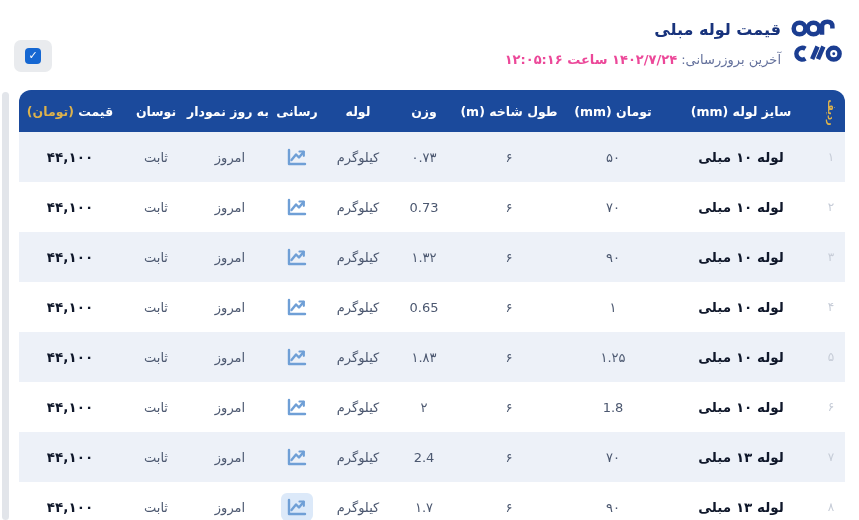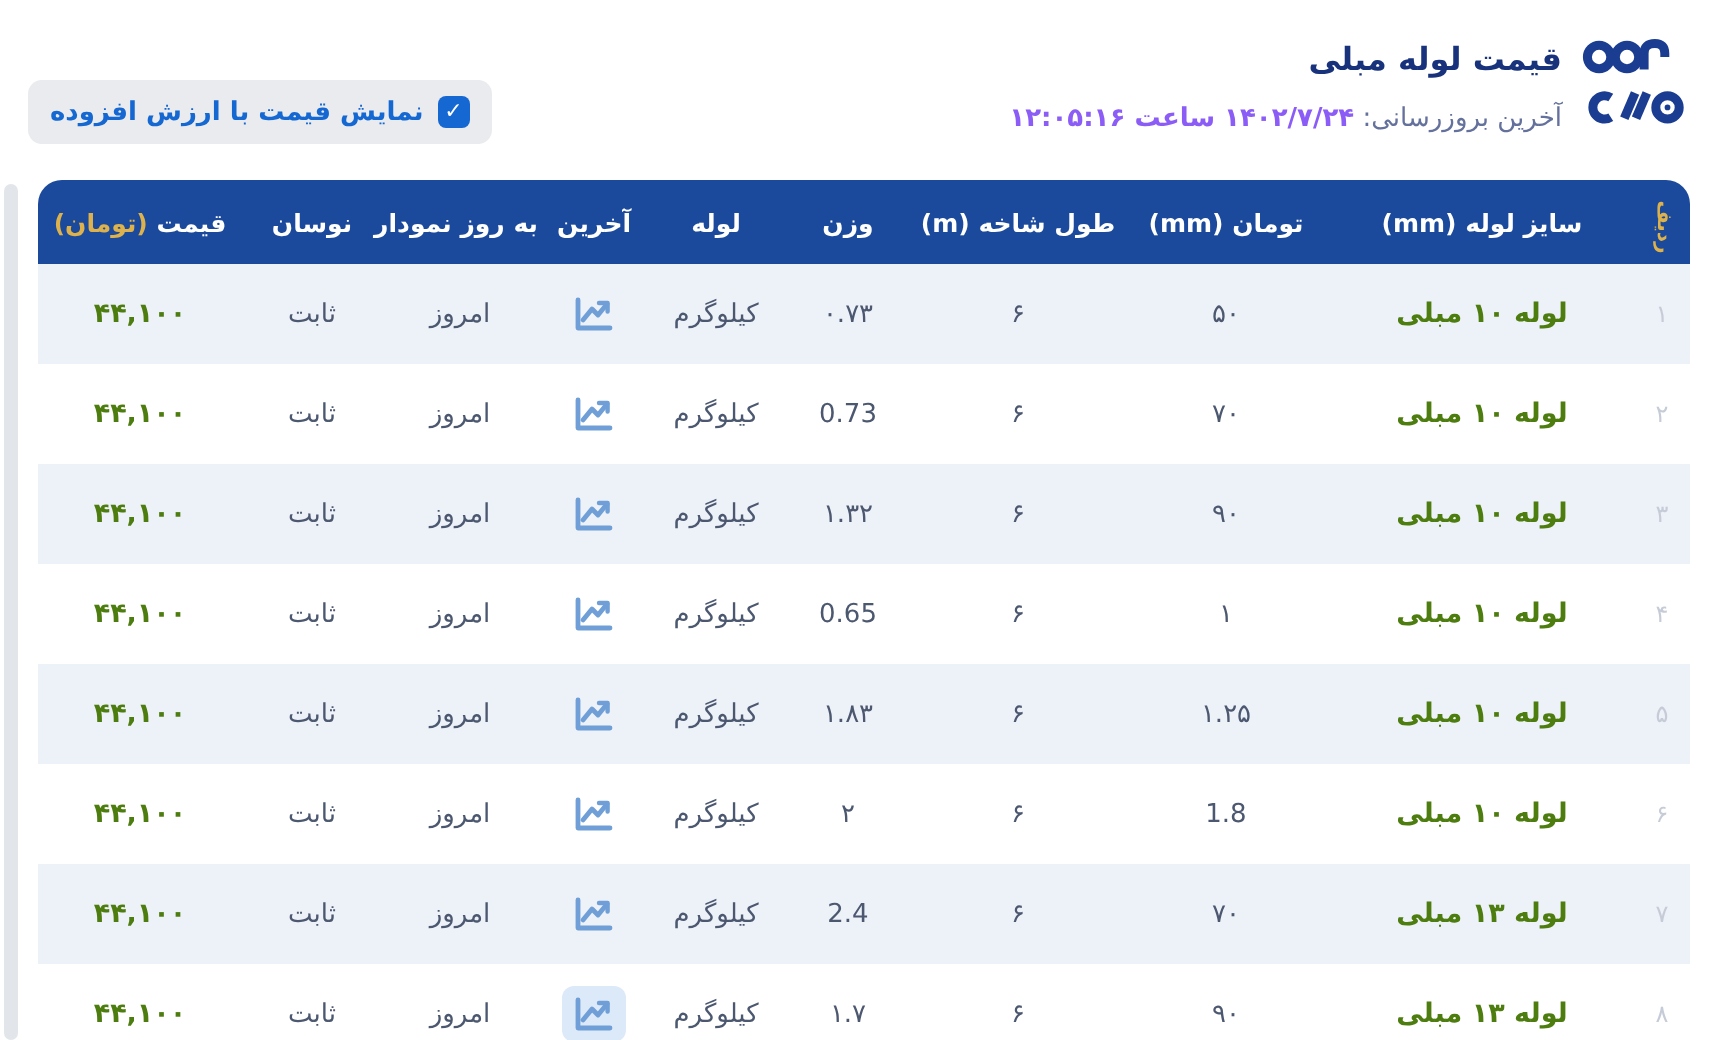--- a/index.html
+++ b/index.html
@@ -20,21 +20,21 @@
   .brand { display: flex; align-items: flex-start; gap: 10px; }
   .logo { flex: 0 0 auto; margin-top: 2px; }
   .brand-text { text-align: right; padding-top: 6px; }
   .page-title {
     color: #18337c;
     font-size: 16px;
     font-weight: bold;
     margin-bottom: 13px;
   }
   .update-line { font-size: 13px; color: #64719c; }
-  .update-line .update-value { color: #8b5cf6; font-weight: bold; }
+  .update-line .update-value { color: #ec4899; font-weight: bold; }
   .vat-box {
     margin-top: 28px;
     background: #e9ebee;
     border-radius: 7px;
     padding: 8px 11px;
     display: flex;
     align-items: center;
     gap: 7px;
     cursor: pointer;
   }
@@ -86,21 +86,21 @@
   tbody td {
     height: 50px;
     text-align: center;
     vertical-align: middle;
     font-size: 13px;
     color: #4c5870;
     background: #ffffff;
   }
   tr.odd td { background: #edf1f8; }
   td.c-row  { color: #c6ccd7; font-size: 12px; }
-  td.c-size, td.c-price { color: #4d7c0f; font-weight: bold; font-size: 13.5px; }
+  td.c-size, td.c-price { color: #0f172a; font-weight: bold; font-size: 13.5px; }
   .chart-btn {
     display: inline-flex;
     align-items: center;
     justify-content: center;
     padding: 4px 5px;
     border-radius: 6px;
     cursor: pointer;
   }
   .chart-btn.lit { background: #dce9f9; }
   
@@ -136,21 +136,20 @@
       <div class="page-title">قیمت لوله مبلی</div>
       <div class="update-line">
         <span>آخرین بروزرسانی:</span>
         <span class="update-value">۱۴۰۲/۷/۲۴ ساعت ۱۲:۰۵:۱۶</span>
       </div>
     </div>
   </div>
 
   <div class="vat-box">
     <span class="cb">✓</span>
-    <span class="vat-label">نمایش قیمت با ارزش افزوده</span>
   </div>
 </div>
 
 <div class="table-wrap">
   <table>
     <colgroup>
       <col style="width:28px">
         <col style="width:152px">
         <col style="width:104px">
       <col style="width:104px">
@@ -162,21 +161,21 @@
       <col style="width:102px">
     </colgroup>
     <thead>
       <tr>
         <th><span class="v-text">ردیف</span></th>
         <th>سایز لوله (mm)</th>
         <th>تومان (mm)</th>
         <th>طول شاخه (m)</th>
         <th>وزن</th>
         <th>لوله</th>
-        <th>آخرین</th>
+        <th>رسانی</th>
         <th>به روز نمودار</th>
         <th>نوسان</th>
         <th>
           <span>قیمت</span>
           <span class="gold">(تومان)</span>
         </th>
       </tr>
     </thead>
     <tbody>
         <tr class="odd">

